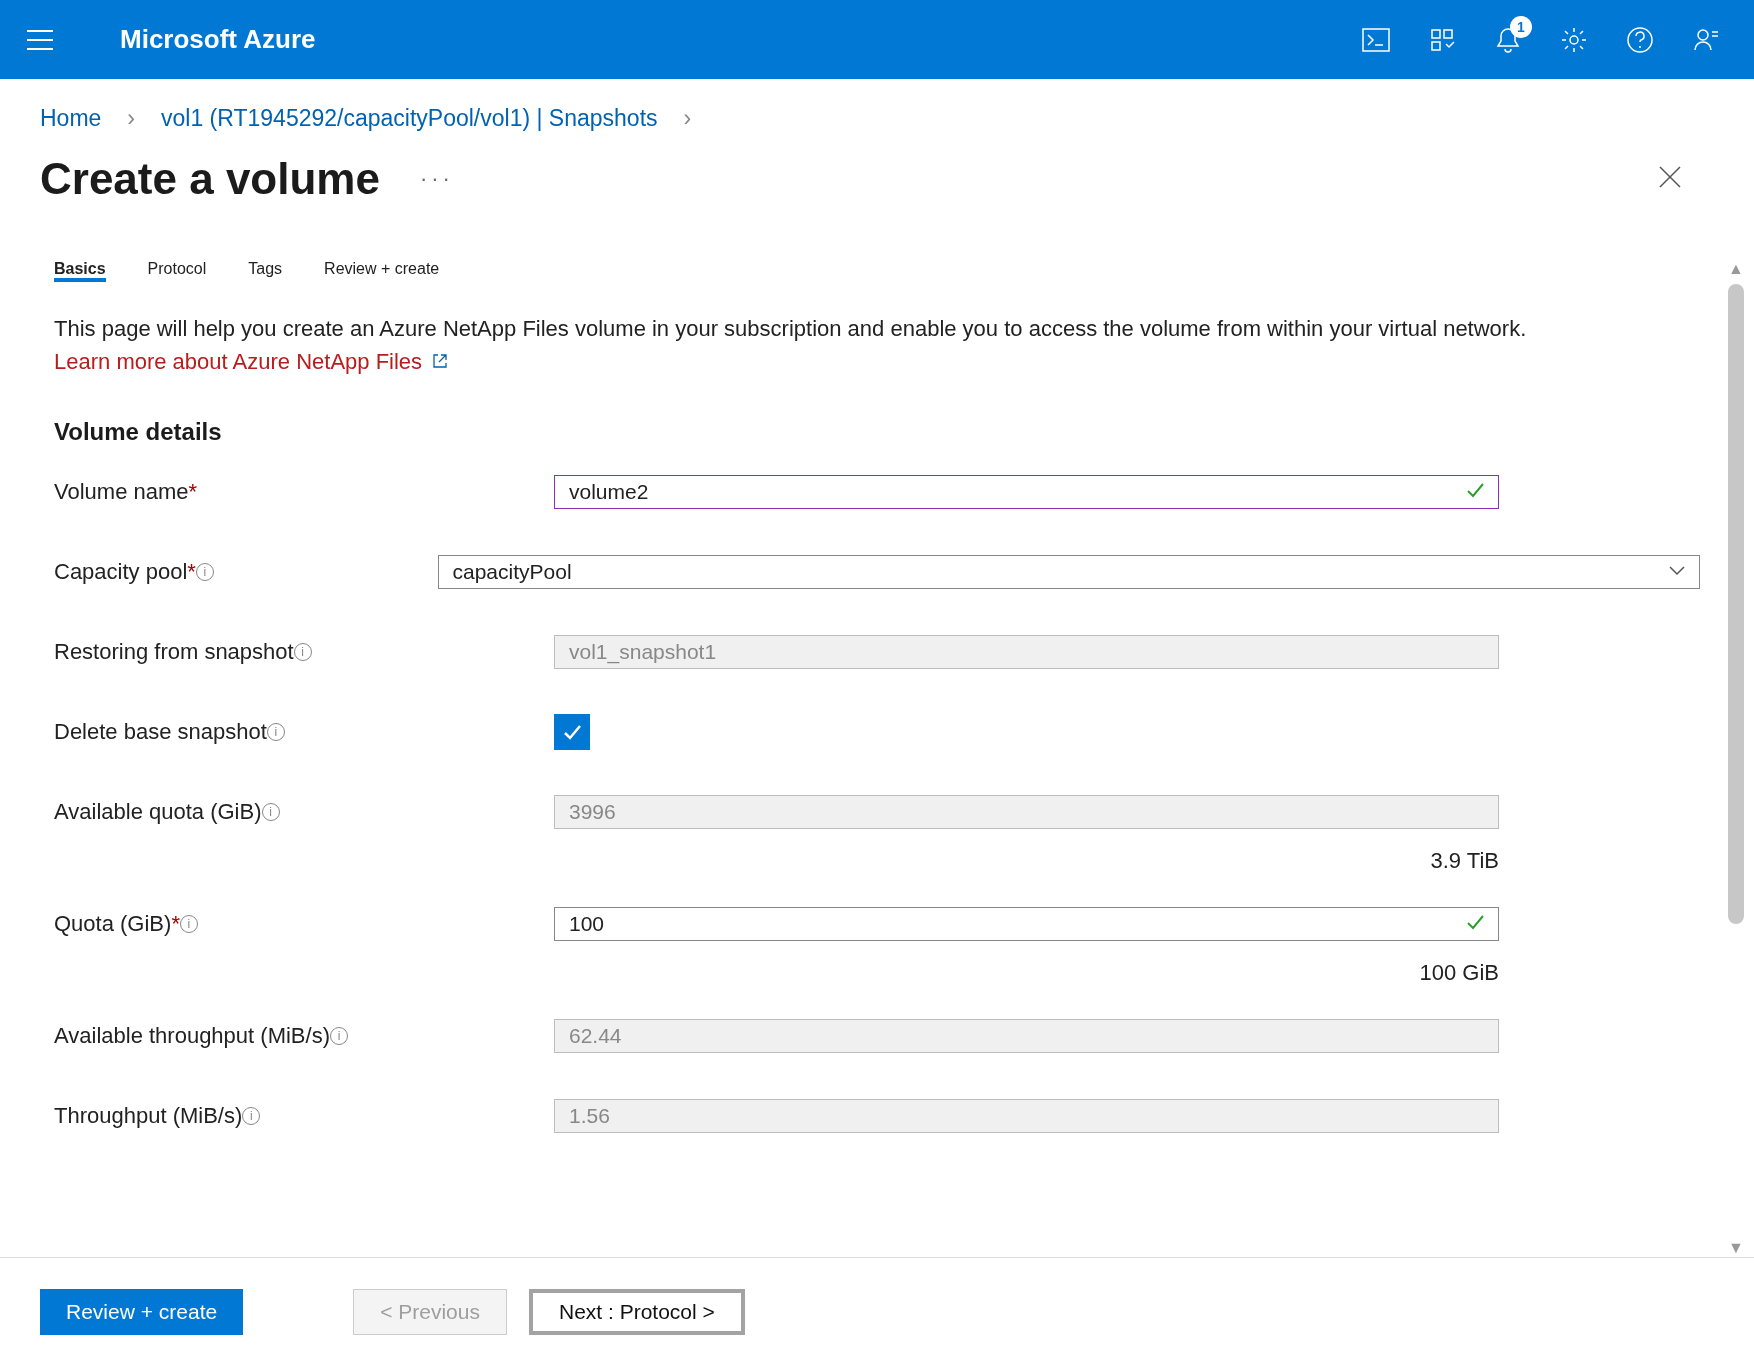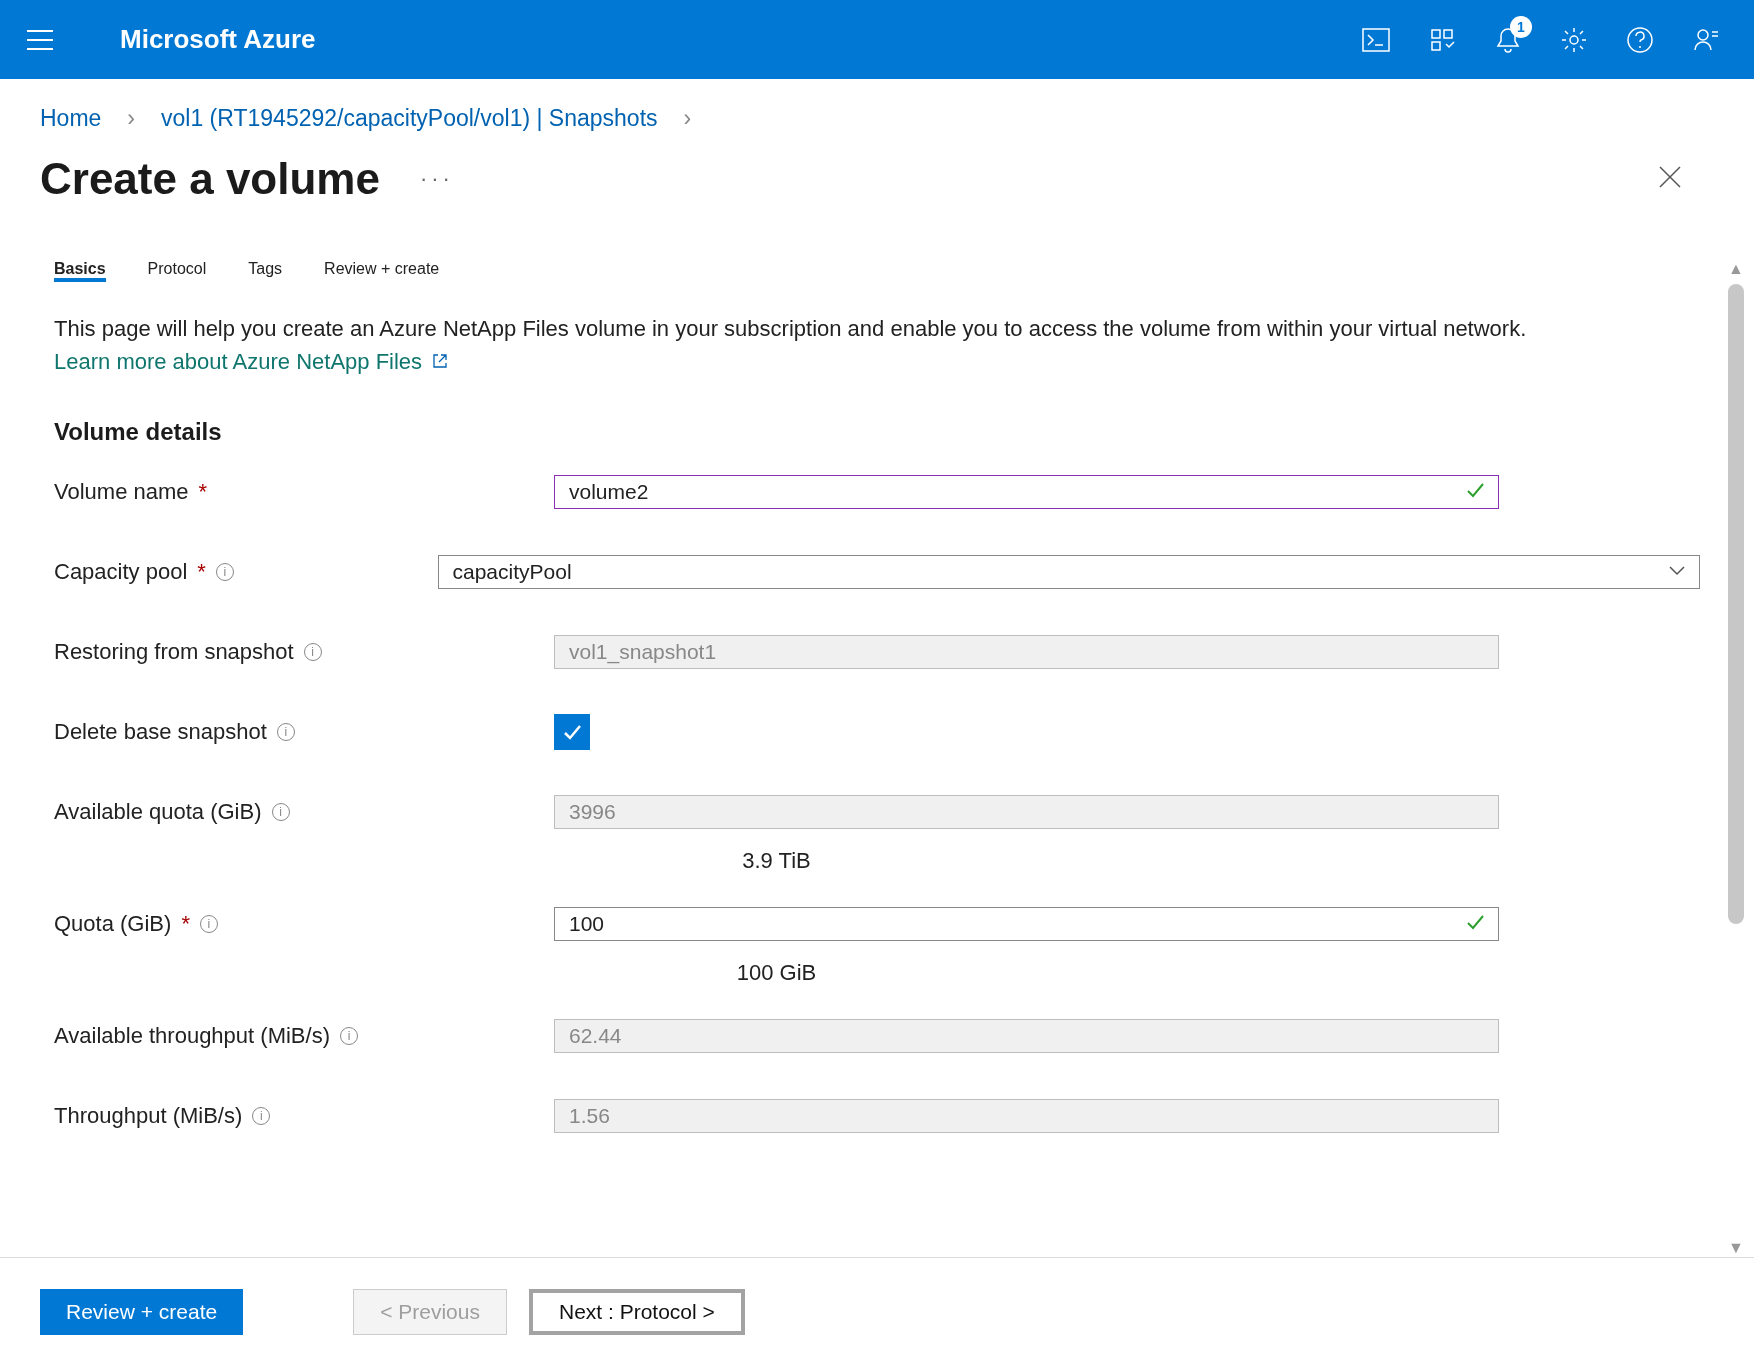--- a/index.html
+++ b/index.html
@@ -34,39 +34,39 @@
   .scroll-arrow { color:#999; font-size:16px; user-select:none; }
   .scroll-thumb { width:16px; background:#c7c7c7; border-radius:8px; flex:0 0 640px; margin-top:6px; }
 
   
   .tabs { display:flex; gap:42px; border-bottom:0; margin-bottom:6px; }
   .tab { font-size:16px; color:#222; padding-bottom:0; cursor:pointer; }
   .tab.active { font-weight:600; border-bottom:4px solid #0078d4; }
 
   
   .desc { font-size:22px; color:#222; line-height:1.5; margin-top:30px; max-width:1480px; }
-  .desc a { color:#0f766e; text-decoration:none; }
+  .desc a { color:#b91c1c; text-decoration:none; }
   .linkout-icon { display:inline-block; margin-left:4px; }
 
   .section-heading { font-size:24px; font-weight:600; margin-top:40px; margin-bottom:20px; color:#1b1b1b; }
 
   
   .form-row { display:flex; align-items:center; min-height:52px; margin-bottom:28px; }
-  .form-label { width:500px; font-size:22px; color:#222; display:flex; align-items:center; gap:10px; }
+  .form-label { width:500px; font-size:22px; color:#222; display:flex; align-items:center; }
   .req { color:#a80000; }
   .info-icon { width:18px; height:18px; border:1px solid #888; border-radius:50%; display:inline-flex; align-items:center; justify-content:center; font-size:12px; color:#888; cursor:help; }
   .form-control { width:945px; }
   .text-input, .select-input { width:100%; height:34px; border:1px solid #888; font-size:21px; padding:0 14px; color:#222; background:#fff; position:relative; }
   .text-input.valid { border:1px solid #8b2fb5; }
   .text-input.readonly { background:#f0f0f0; color:#888; border:1px solid #bdbdbd; }
   .select-wrap { position:relative; width:100%; }
   .select-caret { position:absolute; right:14px; top:50%; transform:translateY(-50%); color:#555; pointer-events:none; }
   .check-ok { position:absolute; right:14px; top:50%; transform:translateY(-50%); color:#2ca02c; pointer-events:none; }
   .checkbox { width:36px; height:36px; background:#0078d4; display:flex; align-items:center; justify-content:center; cursor:pointer; }
-  .sub-hint { text-align:center; font-size:22px; color:#222; margin-top:-18px; margin-bottom:24px; width:1445px; }
+  .sub-hint { text-align:right; font-size:22px; color:#222; margin-top:-18px; margin-bottom:24px; width:1445px; }
 
   
   .footer { position:absolute; bottom:0; left:0; right:0; height:108px; border-top:1px solid #ddd; display:flex; align-items:center; padding:0 40px; gap:110px; background:#fff; }
   .btn { height:46px; padding:0 26px; font-size:21px; cursor:pointer; display:inline-flex; align-items:center; }
   .btn-primary { background:#0078d4; color:#fff; border:none; }
   .btn-disabled { background:#f4f4f4; color:#9e9e9e; border:1px solid #ccc; cursor:not-allowed; }
   .btn-outline { background:#fff; color:#111; border:4px solid #a3a3a3; }
 </style>
 </head>
 <body>

